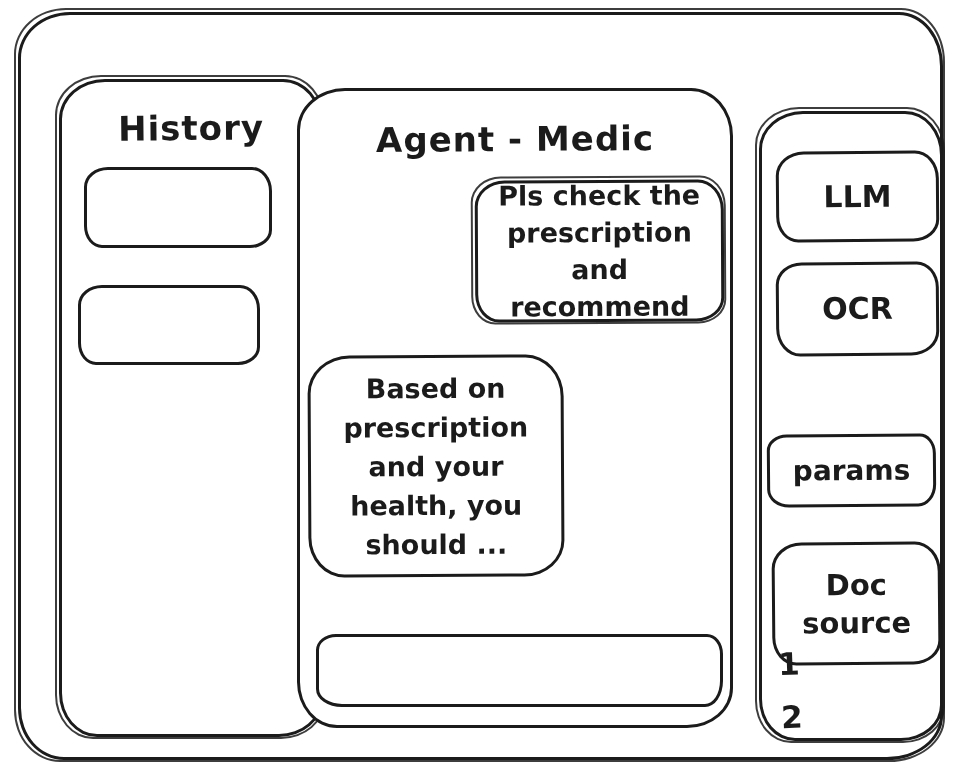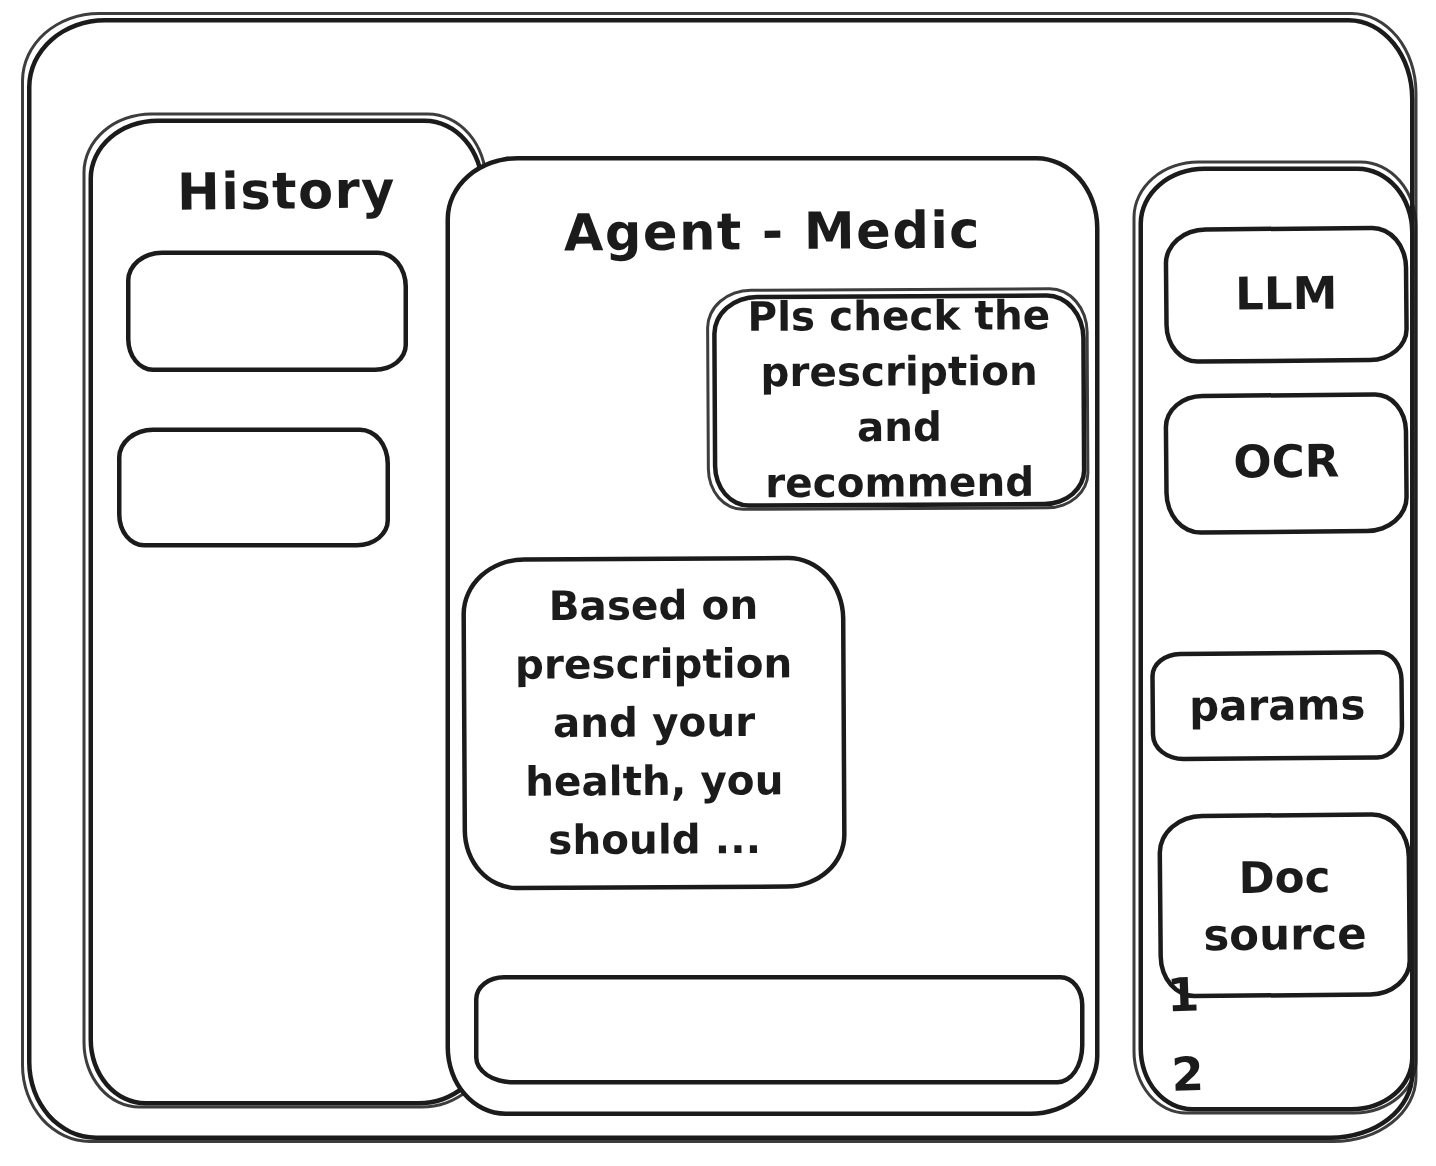--- a/index.html
+++ b/index.html
@@ -45,21 +45,20 @@
   .history-item {
     border-radius: 24px 20px 22px 18px / 20px 24px 18px 22px;
   }
   .history-item.one { left: 22px; top: 85px;  width: 188px; height: 81px; }
   .history-item.two { left: 16px; top: 203px; width: 182px; height: 80px; }
 
   
   .main-panel {
     left: 276px; top: 73px; width: 436px; height: 640px;
     border-radius: 48px 42px 46px 40px / 42px 48px 40px 46px;
-    margin-top: 16px;
   }
   .main-panel .panel-title { top: 28px; transform: rotate(-0.4deg); }
 
   .bubble {
     line-height: 37px;
     font-size: 27px; font-weight: 600;
     text-align: center;
     white-space: pre-line;
     display: flex; align-items: center; justify-content: center;
     padding: 6px 8px;

